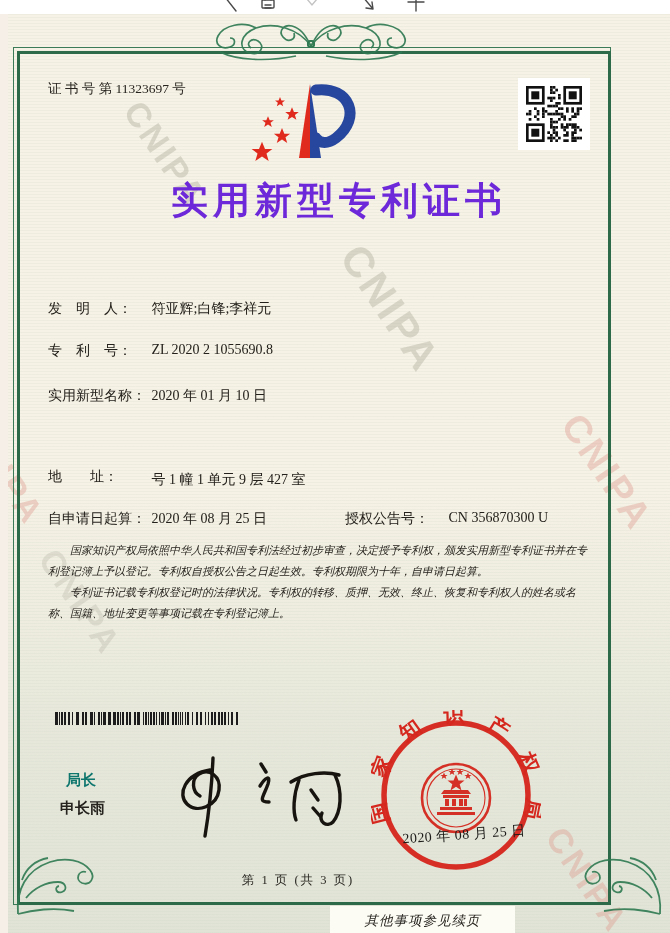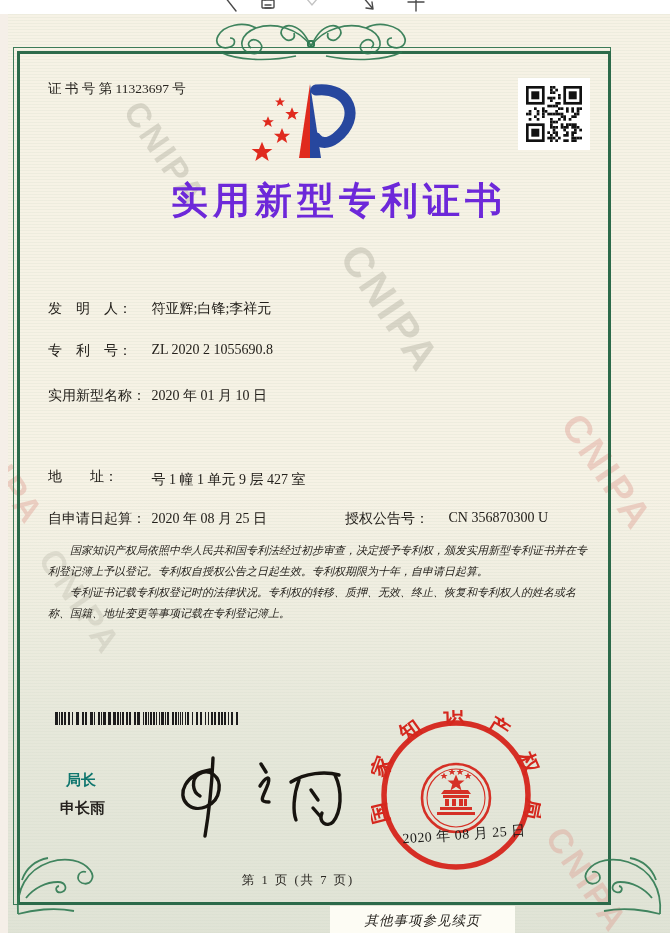--- a/index.html
+++ b/index.html
@@ -383,17 +383,17 @@
       <rect x="-11" y="1" width="4" height="7"></rect>
         <rect x="-4" y="1" width="4" height="7"></rect>
         <rect x="3" y="1" width="4" height="7"></rect>
         <rect x="8" y="1" width="3" height="7"></rect>
       <rect x="-16" y="9" width="32" height="3"></rect>
       <rect x="-19" y="14" width="38" height="3"></rect>
     </g>
   </svg>
   <div class="seal-date">2020 年 08 月 25 日</div>
 
-  <div class="footer">第 1 页 (共 7 页)</div>
+  <div class="footer">第 1 页 (共 3 页)</div>
 
   <div class="note-bg"></div>
   <div class="note">其他事项参见续页</div>
 </div>
 
 </body></html>

